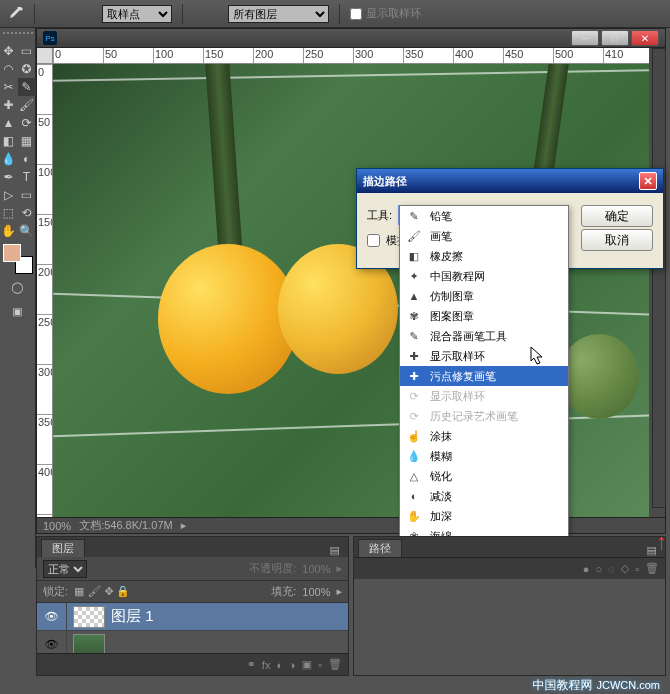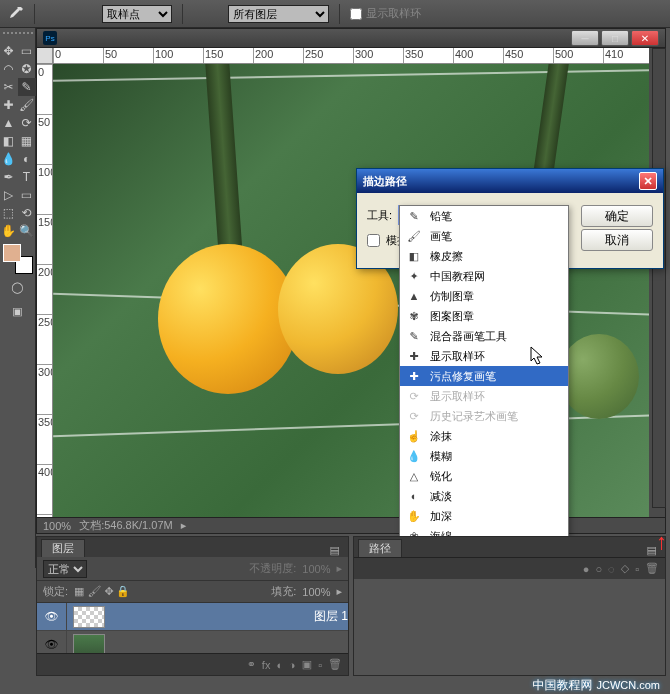--- a/index.html
+++ b/index.html
@@ -91,21 +91,21 @@
 .layer-opts .dim { color: #777; }
 .lock-row { height: 22px; display: flex; align-items: center; padding: 0 6px; gap: 6px; color: #aaa; background: #4a4a4a; border-bottom: 1px solid #333; font-size: 11px; }
 .lock-icons { display: flex; gap: 3px; }
 
 .layer-list { flex: 1; overflow: auto; background: #535353; }
 .layer-row { height: 28px; display: flex; align-items: center; border-bottom: 1px solid #444; }
 .layer-row.sel { background: #5a78a0; color: #fff; }
 .eye { width: 30px; text-align: center; border-right: 1px solid #444; height: 100%; display: flex; align-items: center; justify-content: center; }
 .thumb { width: 32px; height: 22px; margin: 0 6px; border: 1px solid #888; background: #fff; background-image: repeating-conic-gradient(#ccc 0 25%, #fff 0 50%); background-size: 8px 8px; }
 .thumb.img { background: linear-gradient(#4a7a4a, #3a5a3a); }
-.lname { flex: 1; font-size: 12px; text-align: right; }
+.lname { flex: 1; font-size: 15px; }
 
 .path-list { flex: 1; background: #535353; }
 .path-row { height: 26px; display: flex; align-items: center; background: #5a78a0; color: #fff; border-bottom: 1px solid #444; }
 .path-thumb { width: 30px; height: 20px; margin: 0 6px; border: 1px solid #888; background: #fff; position: relative; }
 .path-thumb::after { content: ''; position: absolute; inset: 2px; border-left: 26px solid #111; border-top: 16px solid transparent; }
 
 .panel-bottom { height: 22px; background: #3a3a3a; border-top: 1px solid #222; display: flex; align-items: center; justify-content: flex-end; gap: 6px; padding: 0 6px; color: #888; }
 
 
 .watermark { position: absolute; bottom: 0; right: 10px; color: #fff; font-size: 14px; font-family: Arial; text-shadow: 0 0 4px #3af; height: 18px; display: flex; align-items: center; gap: 4px; }

